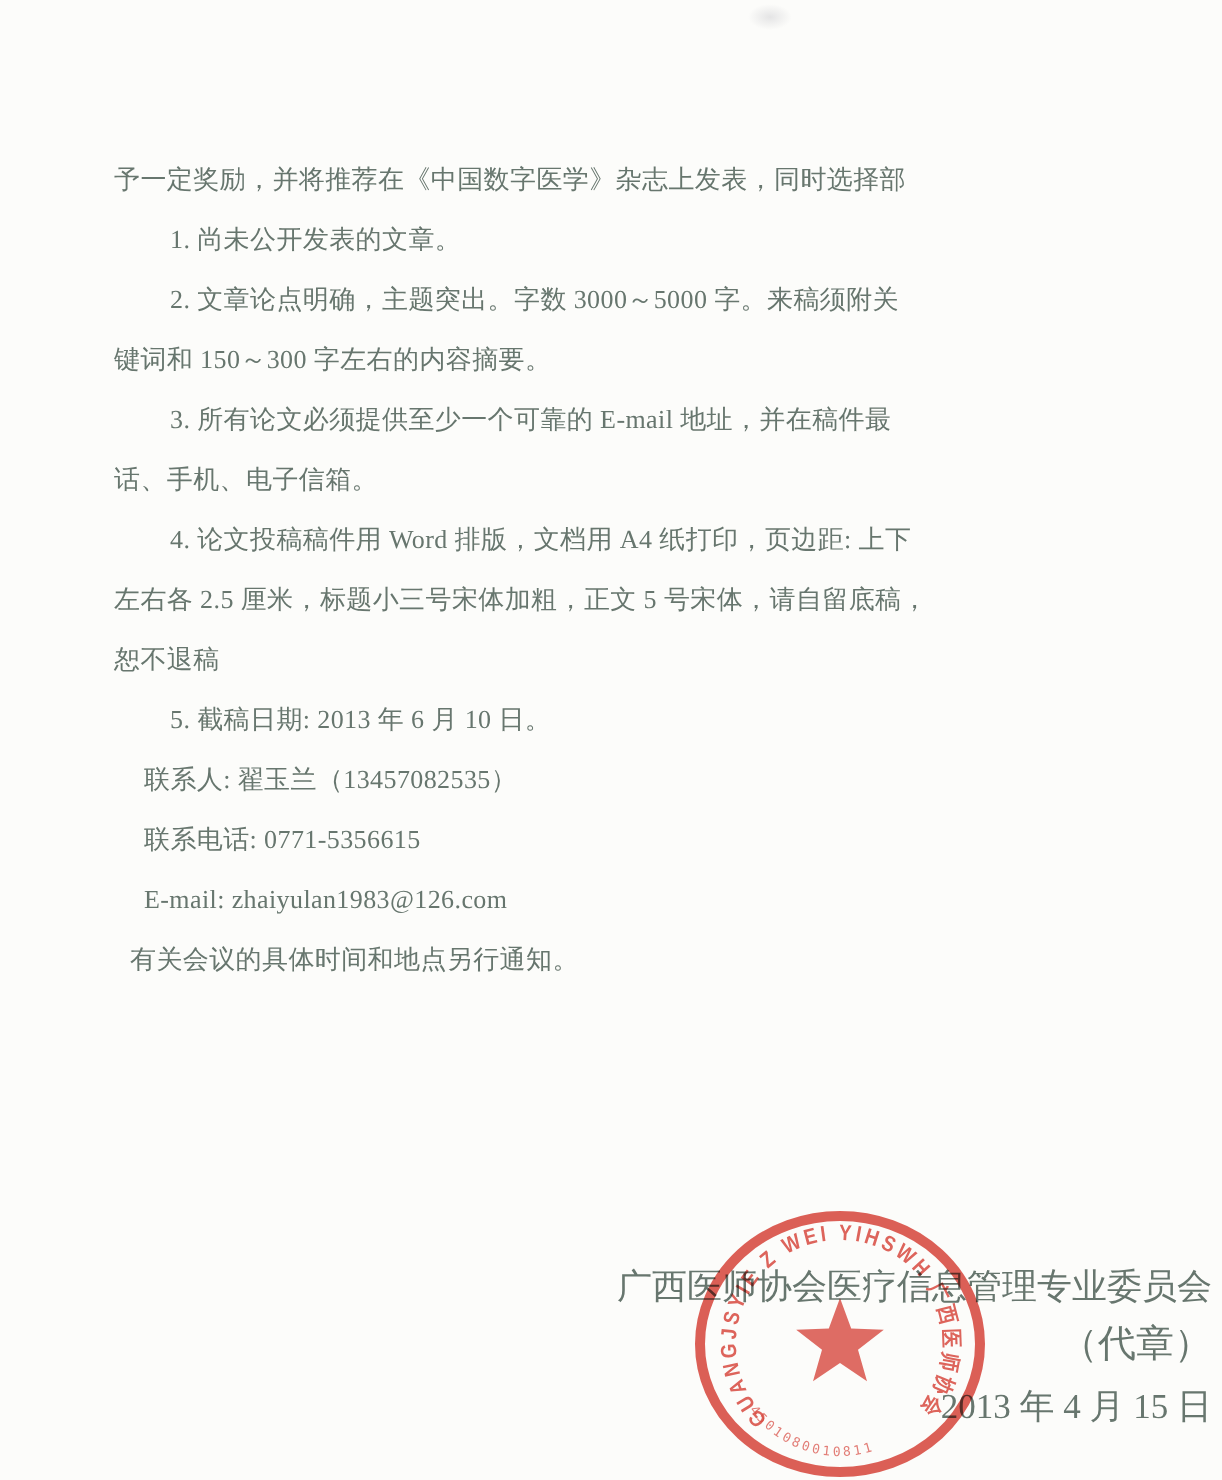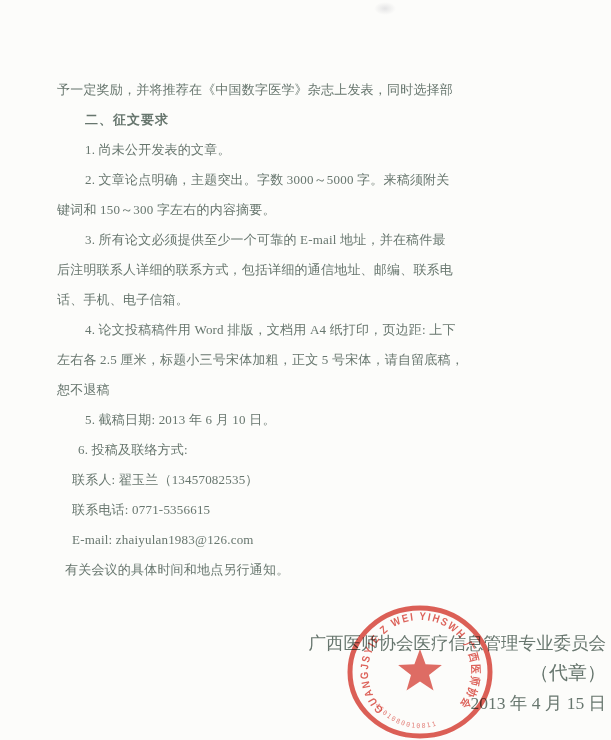--- a/index.html
+++ b/index.html
@@ -60,32 +60,29 @@
 </style>
 </head>
 <body>
 
 <div class="page">
 
   <div class="smudge"></div>
 
   <div class="body-text">
     <div class="line">予一定奖励，并将推荐在《中国数字医学》杂志上发表，同时选择部</div>
-    <div class="line ind-a heading">二、征文要求</div>
     <div class="line ind-a">1. 尚未公开发表的文章。</div>
     <div class="line ind-a">2. 文章论点明确，主题突出。字数 3000～5000 字。来稿须附关</div>
     <div class="line">键词和 150～300 字左右的内容摘要。</div>
     <div class="line ind-a">3. 所有论文必须提供至少一个可靠的 E-mail 地址，并在稿件最</div>
-    <div class="line">后注明联系人详细的联系方式，包括详细的通信地址、邮编、联系电</div>
     <div class="line">话、手机、电子信箱。</div>
     <div class="line ind-a">4. 论文投稿稿件用 Word 排版，文档用 A4 纸打印，页边距: 上下</div>
     <div class="line">左右各 2.5 厘米，标题小三号宋体加粗，正文 5 号宋体，请自留底稿，</div>
     <div class="line">恕不退稿</div>
     <div class="line ind-a">5. 截稿日期: 2013 年 6 月 10 日。</div>
-    <div class="line ind-b">6. 投稿及联络方式:</div>
     <div class="line ind-c">联系人: 翟玉兰（13457082535）</div>
     <div class="line ind-c">联系电话: 0771-5356615</div>
     <div class="line ind-c">E-mail: zhaiyulan1983@126.com</div>
     <div class="line ind-d">有关会议的具体时间和地点另行通知。</div>
   </div>
 
   <div class="signature">
     <div>广西医师协会医疗信息管理专业委员会</div>
     <div class="seal-note">（代章）</div>
     <div>2013 年 4 月 15 日</div>

